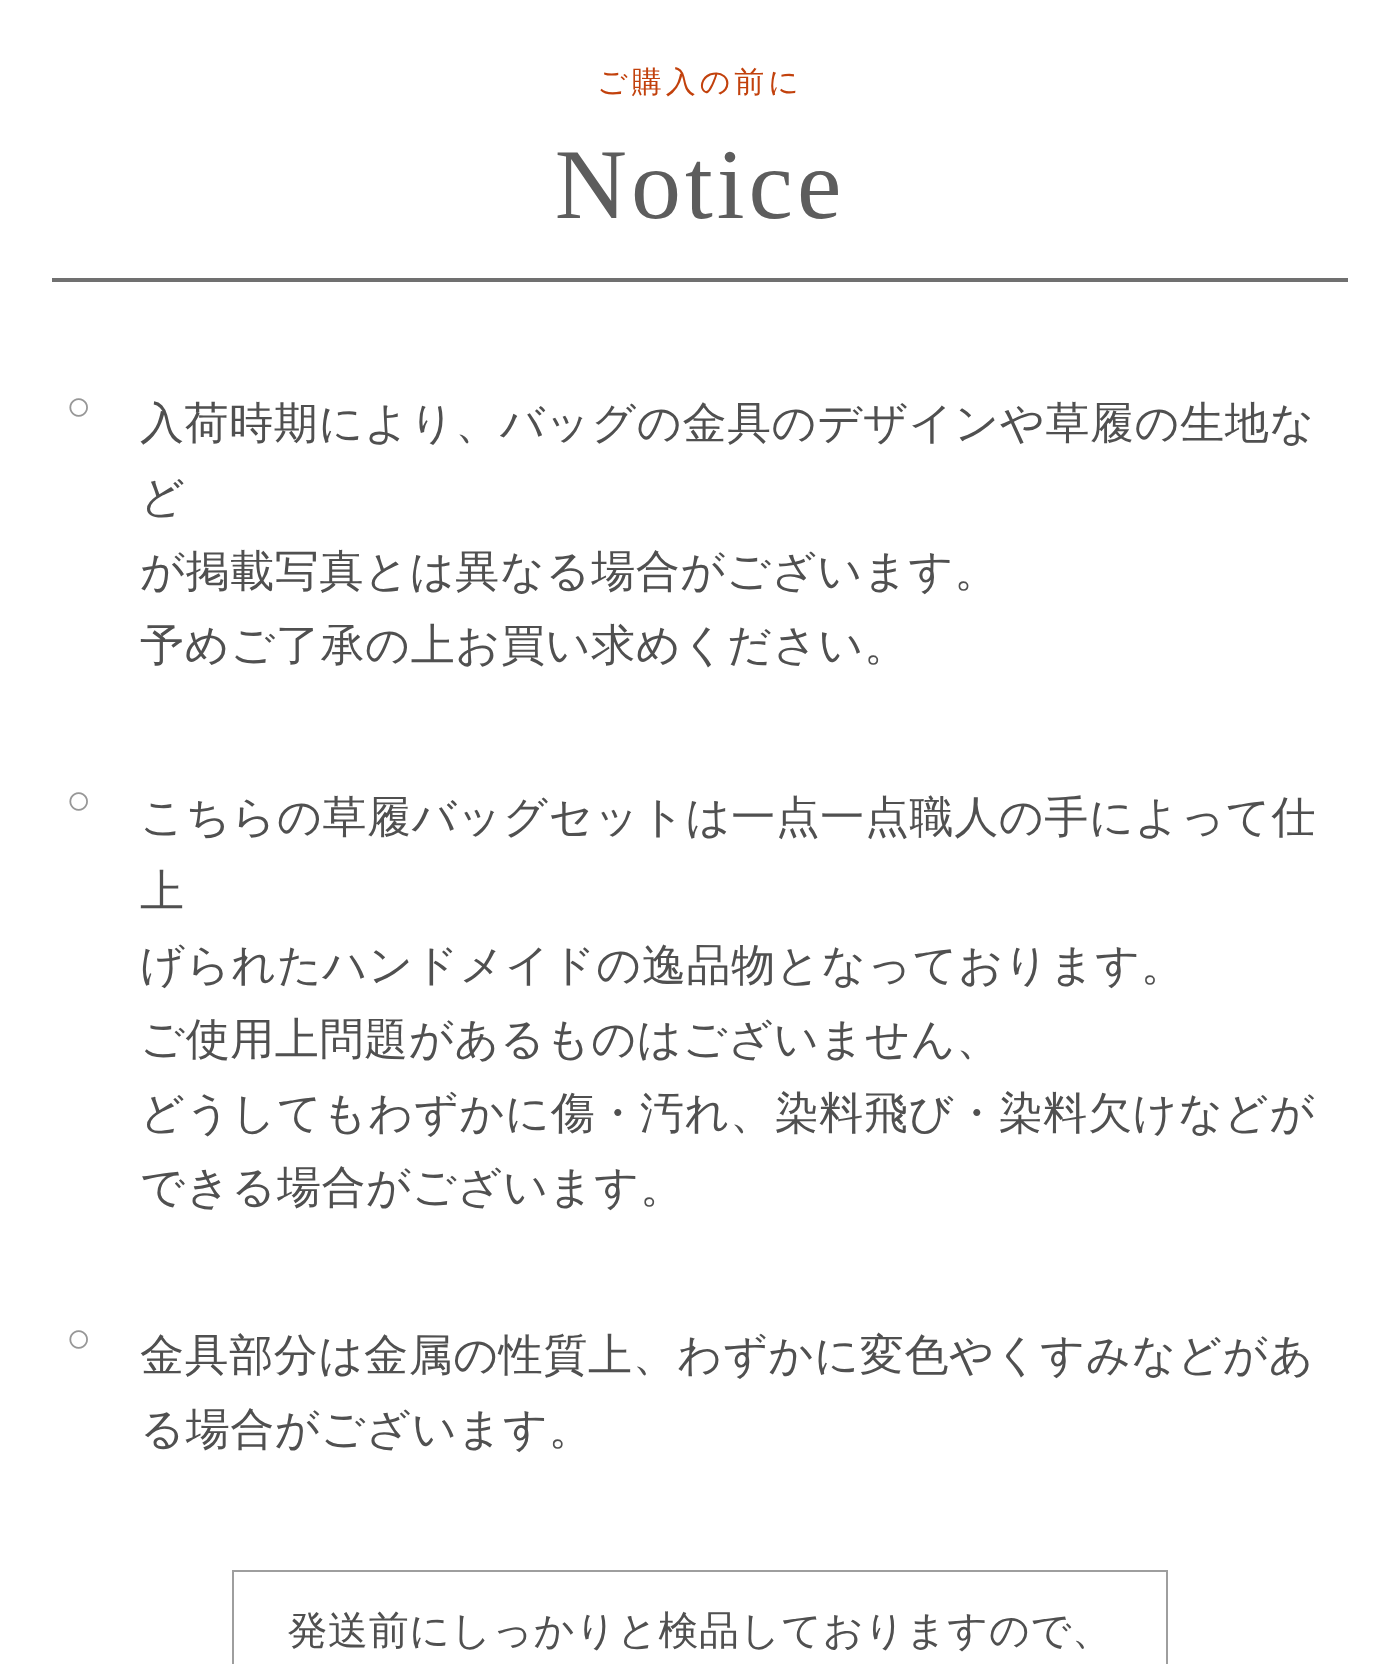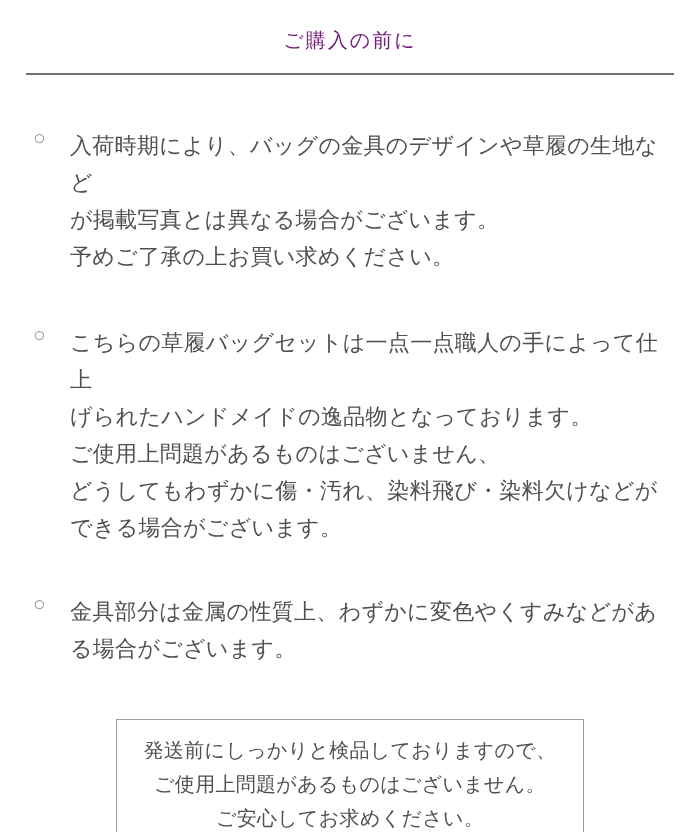--- a/index.html
+++ b/index.html
@@ -16,25 +16,25 @@
     color: #505050;
     overflow: hidden;
     box-sizing: border-box;
   }
   
   .header {
     padding-top: 27px;
     text-align: center;
   }
   .subtitle {
-    font-family: Liberation Mono, monospace;
-    font-size: 20px;
+    font-family: Liberation Sans, sans-serif;
+    font-size: 15px;
     line-height: 30px;
     letter-spacing: 2px;
-    color: #701a75;
+    color: #c2410c;
   }
   .title {
     margin: 4px 0 0 0;
     font-family: "Liberation Serif", "DejaVu Serif", serif;
     font-weight: 400;
     font-size: 50px;
     line-height: 62px;
     letter-spacing: 2px;
     color: #5d5d5d;
   }
@@ -91,20 +91,21 @@
     color: #505050;
   }
 </style>
 </head>
 <body>
 
 <div class="page">
 
   <header class="header">
     <div class="subtitle">ご購入の前に</div>
+    <h1 class="title">Notice</h1>
   </header>
 
   <hr class="divider">
 
   <main class="notice-list">
 
     <div class="notice-item">
       <span class="marker">○</span>
       <p class="notice-text">入荷時期により、バッグの金具のデザインや草履の生地など
 が掲載写真とは異なる場合がございます。

